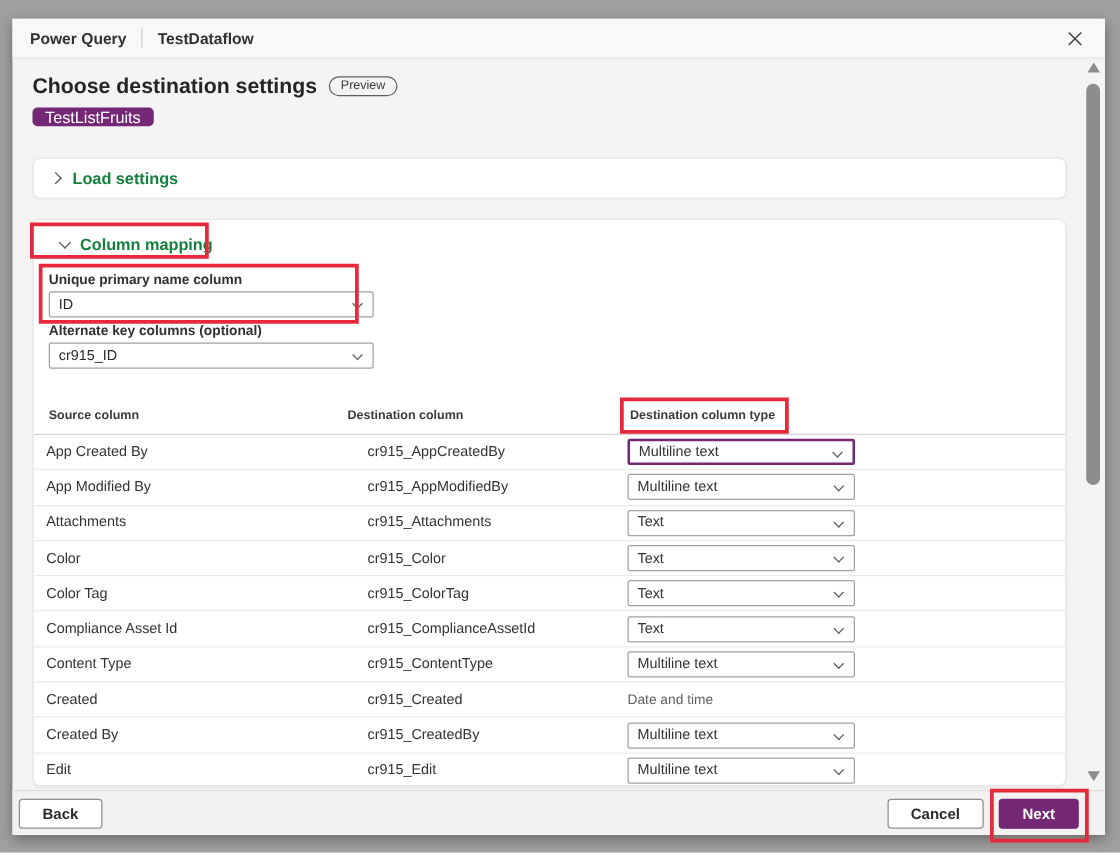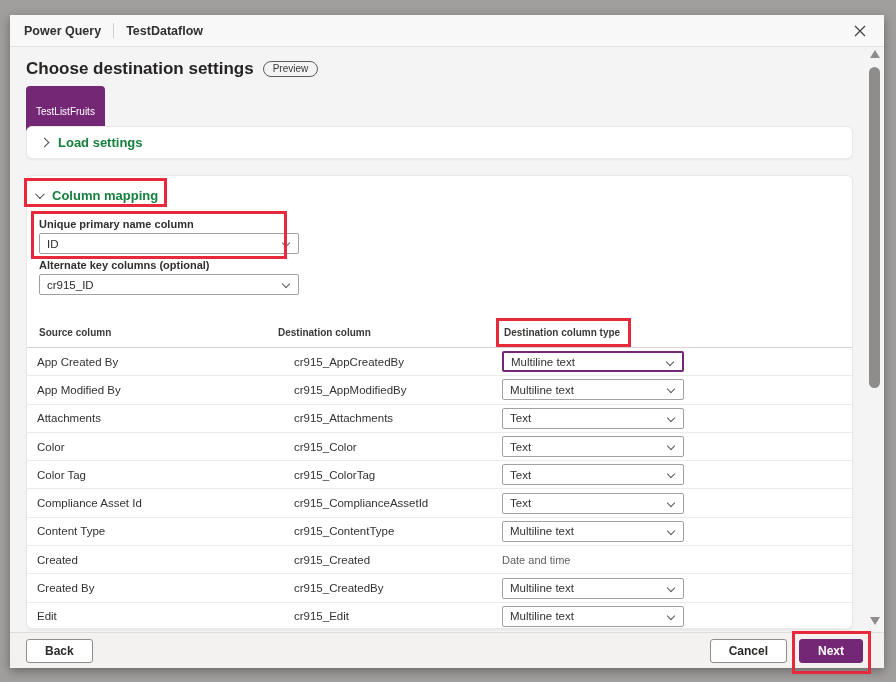--- a/index.html
+++ b/index.html
@@ -28,40 +28,40 @@
   .content { position:absolute; top:32px; bottom:36px; left:0; right:0; }
 
   .title-row { position:absolute; left:16px; top:12px; display:flex; align-items:center; }
   .page-title { font-size:17px; font-weight:700; color:#252423; }
   .preview-pill {
     margin-left:9px; font-size:10px; color:#3b3a39;
     border:1px solid #605e5c; border-radius:9px; padding:1px 9px 2px;
   }
   .entity-badge {
     position:absolute; left:16px; top:39px;
-    background:#742774; color:#fff; font-size:10px;
-    border-radius:4px; padding:20px 10px; cursor:pointer;
+    background:#742774; color:#fff; font-size:13px;
+    border-radius:4px; padding:0 10px; cursor:pointer;
   }
 
   .card {
     position:absolute; left:16px; width:827px; background:#fff;
     border:1px solid #e9e8e7; border-radius:6px;
     box-shadow:0 1px 2px rgba(0,0,0,.05);
   }
   .card-load { top:79px; height:33px; display:flex; align-items:center; padding-left:14px; cursor:pointer; }
   .card-map  { top:128px; height:454px; }
 
   .section-label { font-size:13px; font-weight:700; color:#15803d; margin-left:10px; }
 
   .chev { display:inline-block; width:7px; height:7px; border-right:1.4px solid #4a4947; border-bottom:1.4px solid #4a4947; }
   .chev-right { transform:rotate(-45deg); }
   .chev-down  { transform:rotate(45deg) translateY(-2px); }
   .chev-small { width:6px; height:6px; border-right:1.2px solid #5b5a58; border-bottom:1.2px solid #5b5a58; transform:rotate(45deg); }
 
-  .map-header { position:absolute; left:8px; top:12px; display:flex; align-items:center; cursor:pointer;justify-content:flex-end; }
+  .map-header { position:absolute; left:20px; top:12px; display:flex; align-items:center; cursor:pointer;justify-content:flex-end; }
 
   .field-label { position:absolute; left:12px; font-size:11px; font-weight:700; color:#30302f; }
   .lbl-unique { top:42px; }
   .lbl-alt    { top:83px; }
 
   .dropdown {
     position:absolute; left:12px; width:260px; height:21px;
     background:#fff; border:1px solid #a3a1a0; border-radius:2px;
     display:flex; align-items:center; padding:0 7px; font-size:11.5px; color:#2b2a29;
     cursor:pointer;
@@ -98,21 +98,21 @@
     position:absolute; left:0; right:0; bottom:0; height:36px;
     background:#f3f2f1; border-top:1px solid #dedddc;
     display:flex; align-items:center;
   }
   .btn {
     height:24px; padding:0 18px; font-size:12px; font-weight:700;
     display:flex; align-items:center; justify-content:center;
     border-radius:3px; cursor:pointer;
   }
   .btn-secondary { background:#fff; border:1px solid #908e8c; color:#2b2a29; }
-  .btn-back { margin-left:16px; }
+  .btn-back { margin-left:5px; }
   .footer-right { margin-left:auto; margin-right:21px; display:flex; gap:12px; }
   .btn-primary { background:#742774; border:1px solid #742774; color:#fff; }
 
   
   .scrollbar { position:absolute; right:4px; top:35px; bottom:15px; width:11px; }
   .scroll-up, .scroll-down { position:absolute; left:1px; width:0; height:0; cursor:pointer; }
   .scroll-up   { top:0;  border-left:5px solid transparent; border-right:5px solid transparent; border-bottom:8px solid #8e8d8c; }
   .scroll-down { top:567px; border-left:5px solid transparent; border-right:5px solid transparent; border-top:8px solid #8e8d8c; }
   .scroll-thumb { position:absolute; left:0; top:17px; width:11px; height:321px; background:#8e8d8c; border-radius:6px; cursor:pointer; }
 

